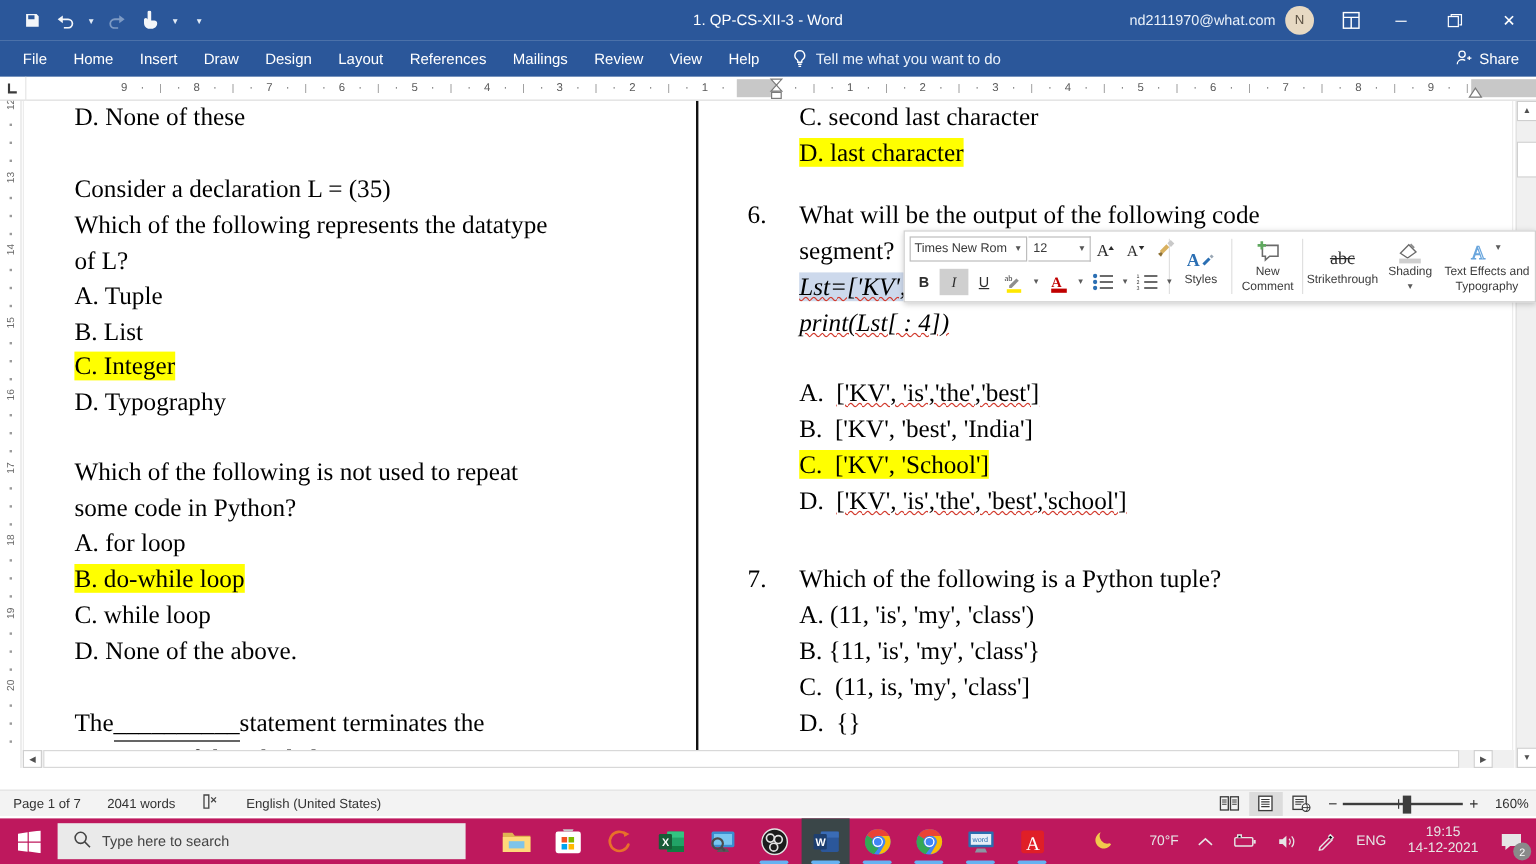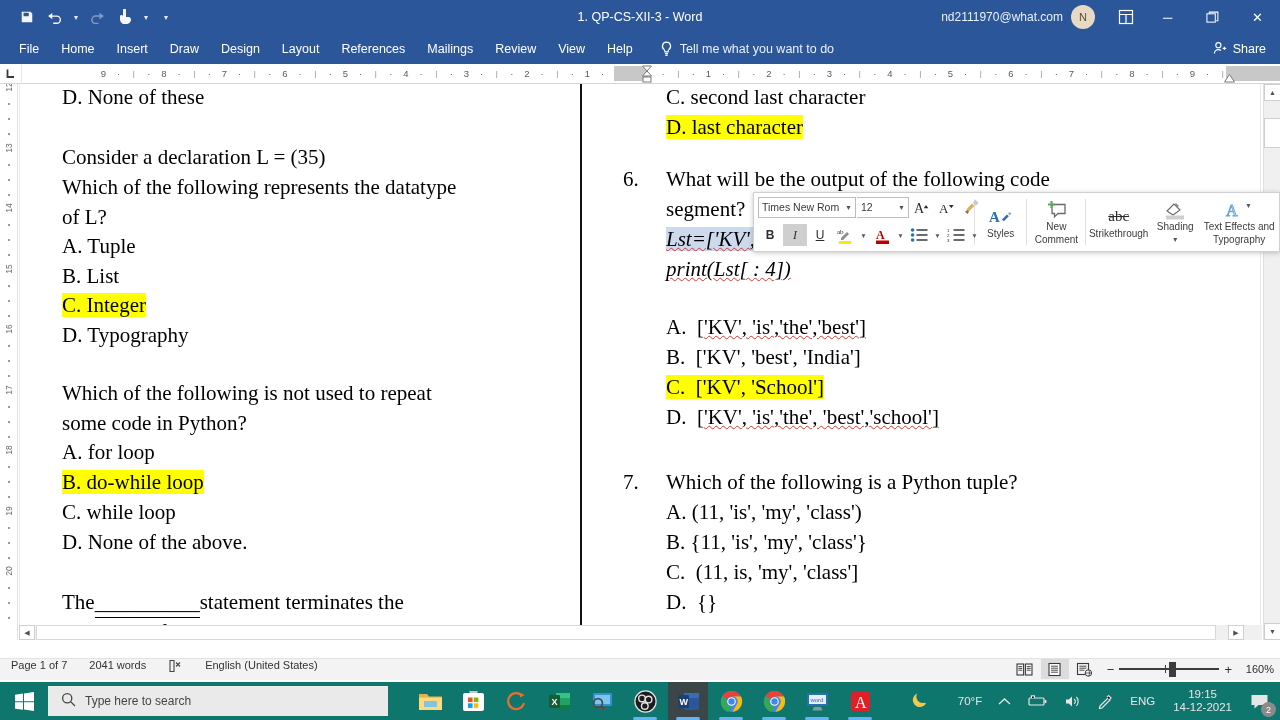--- a/index.html
+++ b/index.html
@@ -161,37 +161,37 @@
   .hthumb{ position:absolute; left:17px; top:0; width:1180px; height:15px; background:#ffffff;
     border:1px solid #d8d8d8; }
   .hs-arrow{ position:absolute; top:0; width:16px; height:15px; background:#ffffff;
     border:1px solid #cfcfcf; display:flex;align-items:center;justify-content:center;
     font-size:7px; color:#505050; }
 
   
   .statusbar{
     position:absolute; left:0; top:658px; width:1280px; height:22px;
     background:#f3f3f3; border-top:1px solid #e3e3e3;
-    display:flex; align-items:flex-start; font-size:11px; color:#333;
+    display:flex; align-items:center; font-size:11px; color:#333;
   }
   .sb-item{ padding:0 11px; white-space:nowrap; }
   .sb-right{ position:absolute; right:6px; display:flex; align-items:center; gap:2px; }
   .viewbtn{ width:28px; height:20px; display:flex;align-items:center;justify-content:center; }
   .viewbtn.act{ background:#dcdcdc; }
   .zoomslider{ display:flex; align-items:center; gap:5px; margin:0 6px; }
   .ztrack{ position:relative; width:100px; height:2px; background:#3d3d3d; }
   .zmid{ position:absolute; left:46px; top:-3px; width:1px; height:8px; background:#3d3d3d; }
   .zthumb{ position:absolute; left:50px; top:-6px; width:7px; height:15px; background:#3d3d3d; }
   .zpm{ font-size:13px; color:#2f2f2f; }
   .zpct{ font-size:11px; color:#2f2f2f; width:34px; text-align:right; }
 
   
   .taskbar{
     position:absolute; left:0; top:682px; width:1280px; height:38px;
-    background:#0f766e; display:flex; align-items:center;
+    background:#be185d; display:flex; align-items:center;
   }
   .startbtn{ width:48px; height:38px; display:flex;align-items:center;justify-content:center; }
   .searchbox{
     width:340px; height:30px; background:#eaeaea; display:flex; align-items:center;
     gap:9px; padding-left:13px; font-size:12px; color:#444;
   }
   .tb-icons{ display:flex; align-items:center; gap:3px; margin-left:22px; }
   .tbi{ width:40px; height:38px; display:flex;align-items:center;justify-content:center;
         position:relative; }
   .tbi.active{ background:#3a4648; }

